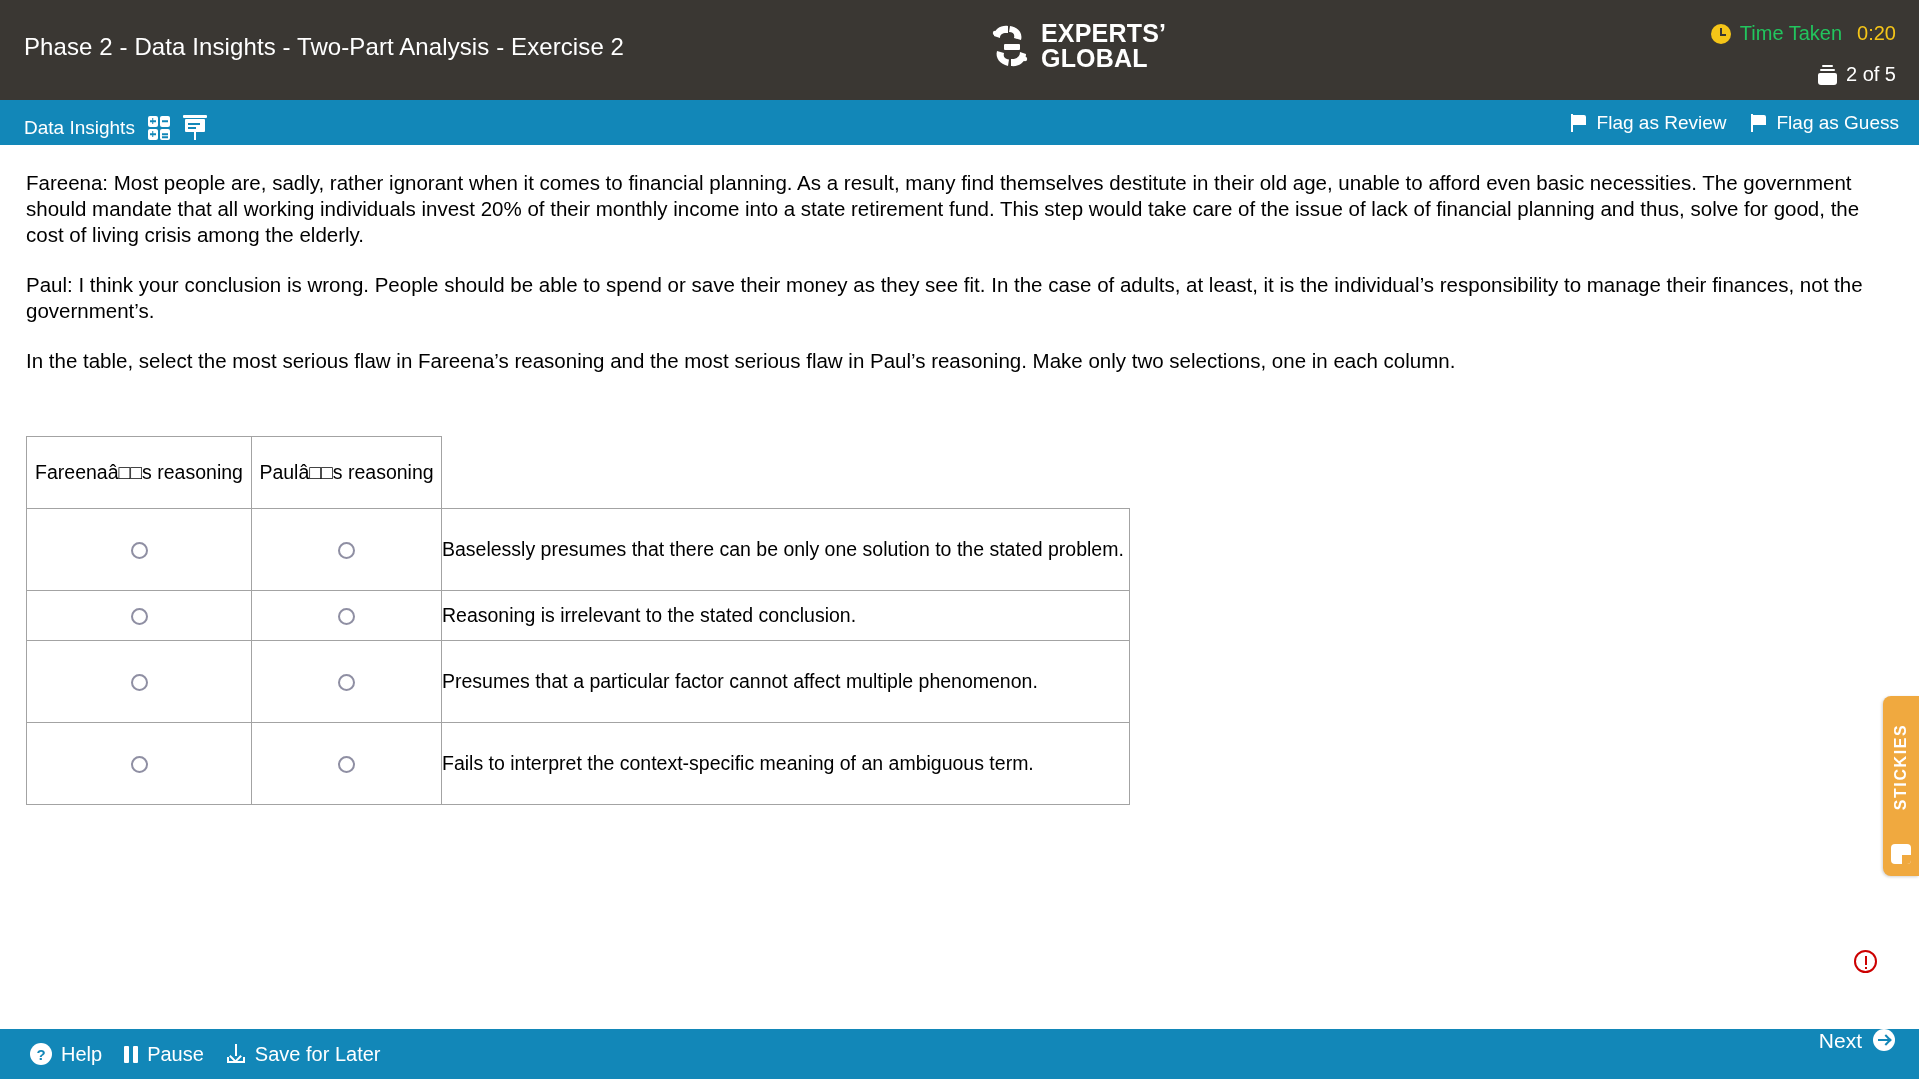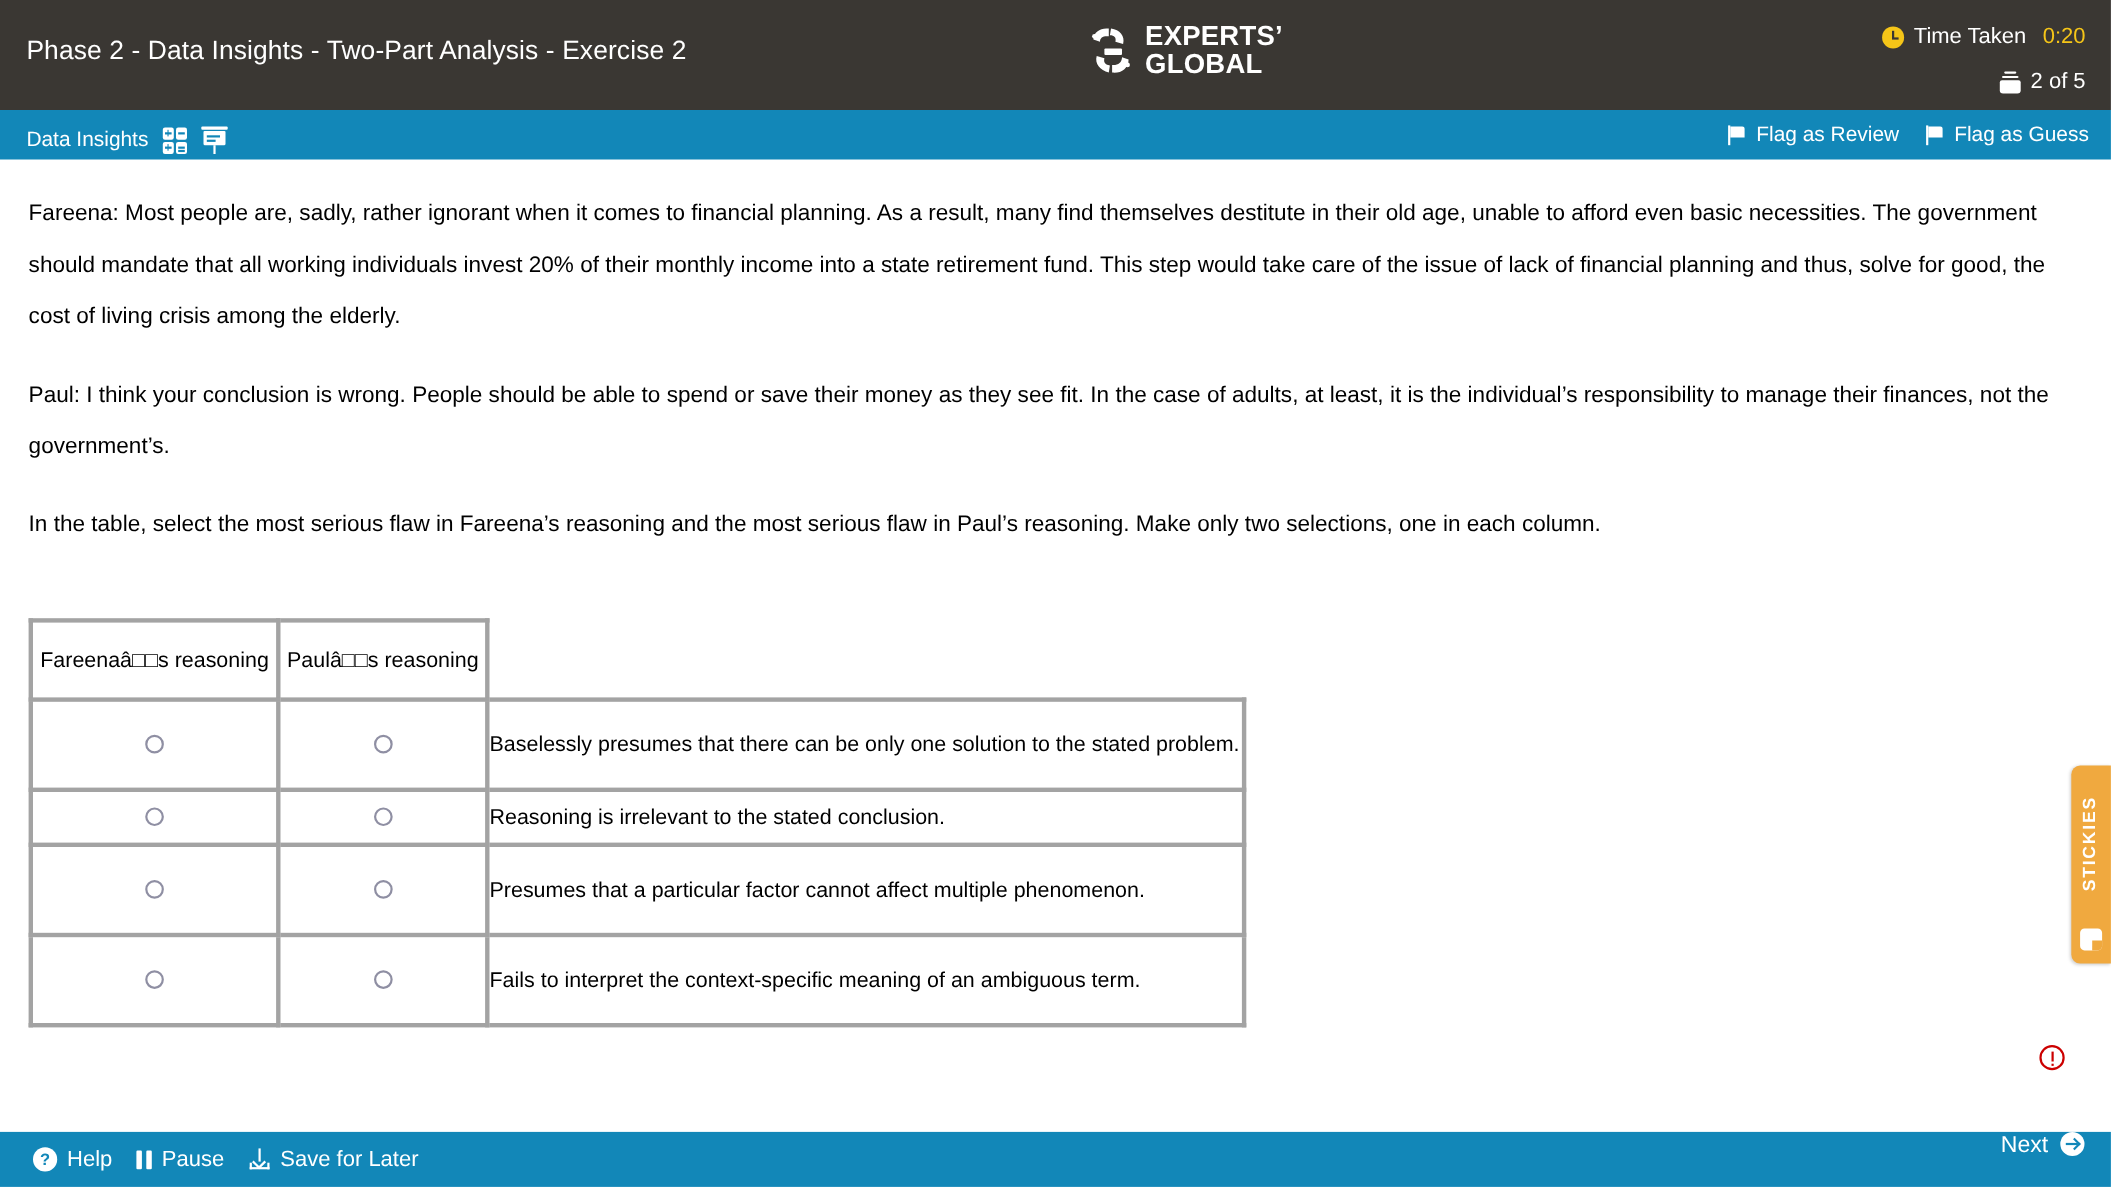--- a/index.html
+++ b/index.html
@@ -91,21 +91,21 @@
     width: 2px; height: 7px;
     background: #3a3733;
   }
   .clock-icon::after {
     content: "";
     position: absolute;
     left: 9px; top: 10px;
     width: 6px; height: 2px;
     background: #3a3733;
   }
-  .time-label { color: #ffffff; }
+  .time-label { color: #22c55e; }
   .time-value { color: #f5c518; margin-left: 6px; }
 
   .q-count {
     position: absolute;
     right: 23px; top: 63px;
     display: flex;
     align-items: center;
     gap: 9px;
     color: #ffffff;
     font-size: 20px;
@@ -249,36 +249,36 @@
     position: absolute;
     top: 145px; left: 0;
     width: 1919px;
     height: 884px;
     padding: 25px 24px 0 26px;
     overflow: hidden;
   }
   .para {
     color: #000000;
     font-size: 20.5px;
-    line-height: 47px;
+    line-height: 26px;
     margin: 0 0 24px 0;
     max-width: 1875px;
     text-align: left;
   }
 
   
   .tpa-table {
     margin-top: 62px;
     border-collapse: collapse;
     table-layout: fixed;
     font-size: 19px;
     color: #000;
   }
   .tpa-table td, .tpa-table th {
-    border: 4px solid #a3a3a3;
+    border: 1px solid #a3a3a3;
     padding: 0;
     vertical-align: middle;
   }
   .col-opt1 { width: 225px; }
   .col-opt2 { width: 190px; }
   .col-text { width: 688px; }
 
   .tpa-table thead th {
     height: 72px;
     font-weight: normal;

